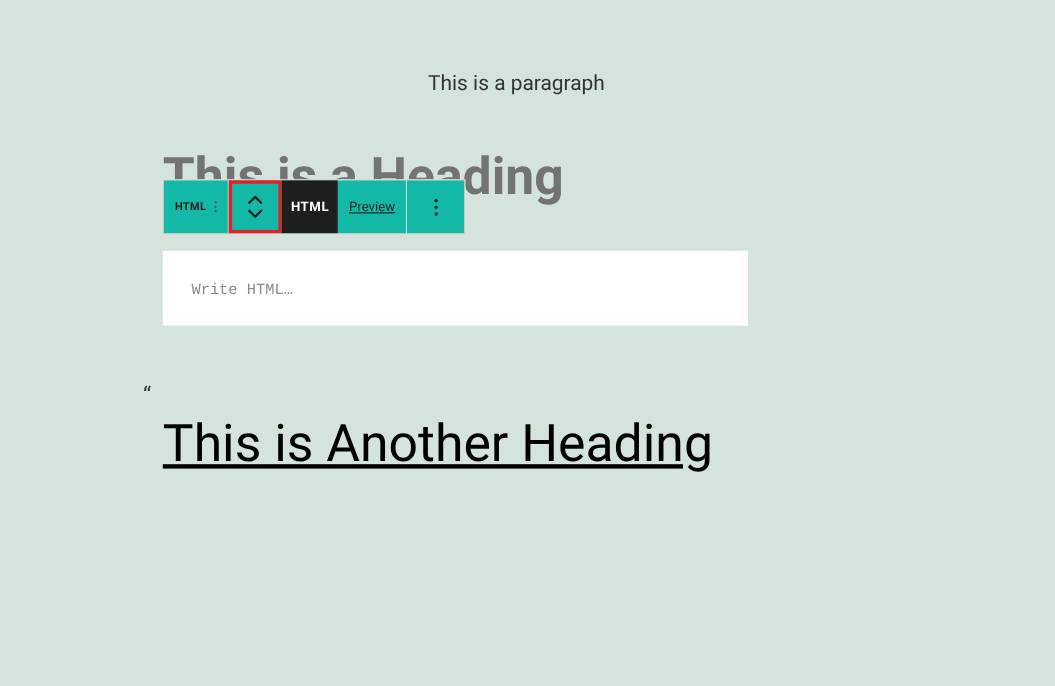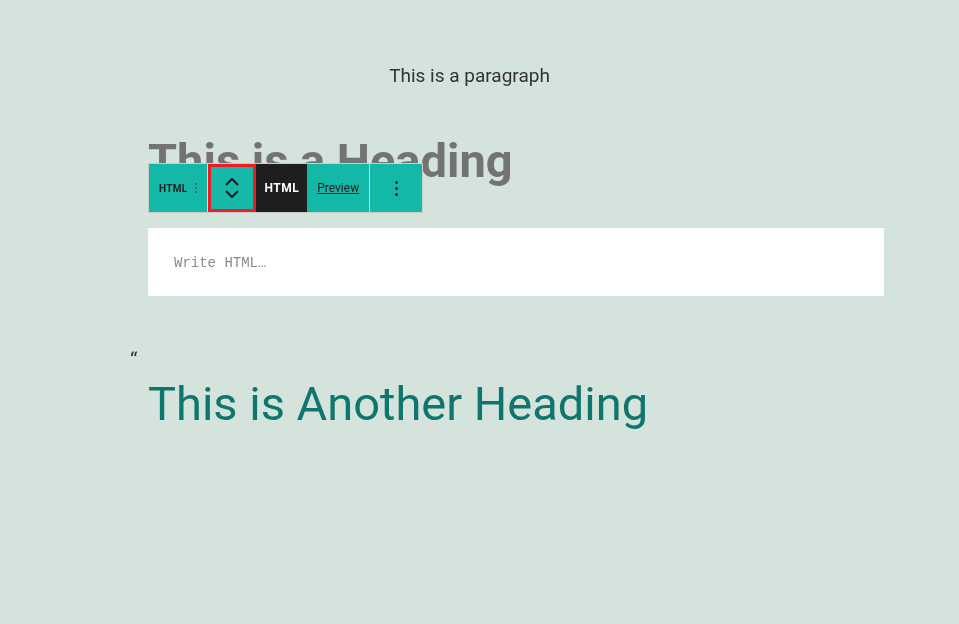--- a/index.html
+++ b/index.html
@@ -122,21 +122,21 @@
       width: 3px;
       height: 3px;
       background: #1e1e1e;
       border-radius: 50%;
     }
     .html-input-box {
       background: #fff;
       position: absolute;
       top: 228px;
       left: 148px;
-      width: 736px;
+      width: 532px;
       height: 68px;
       padding: 24px 26px;
     }
     .html-input-placeholder {
       font-family: "Courier New", Courier, monospace;
       font-size: 14px;
       color: #8a8a8a;
     }
     .below-content {
       position: absolute;
@@ -165,22 +165,23 @@
       font-weight: 700;
       color: #2b2b2b;
     }
     .citation {
       font-size: 19px;
       color: #333;
       margin-bottom: 42px;
     }
     .another-heading {
       font-size: 47px;
-      color: #0f766e;
+      color: #000000;
       font-weight: 400;
+      text-decoration: underline;
     }
   </style>
 </head>
 <body>
 
 <div class="content">
   <p class="paragraph">This is a paragraph</p>
 </div>
 
 <h2 class="heading-overlap">This is a Heading</h2>

